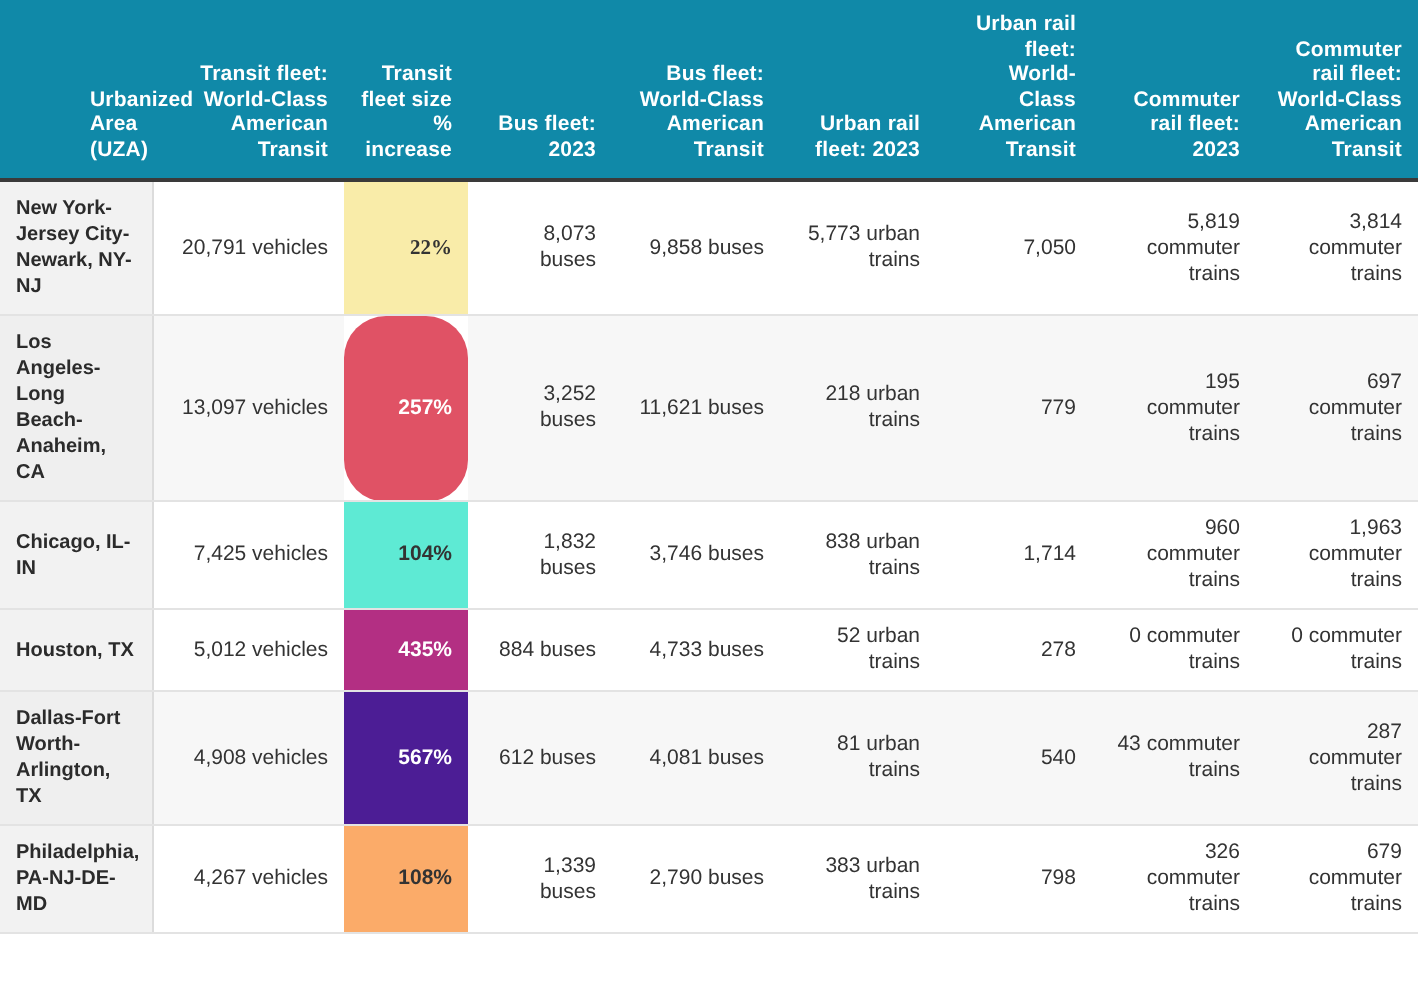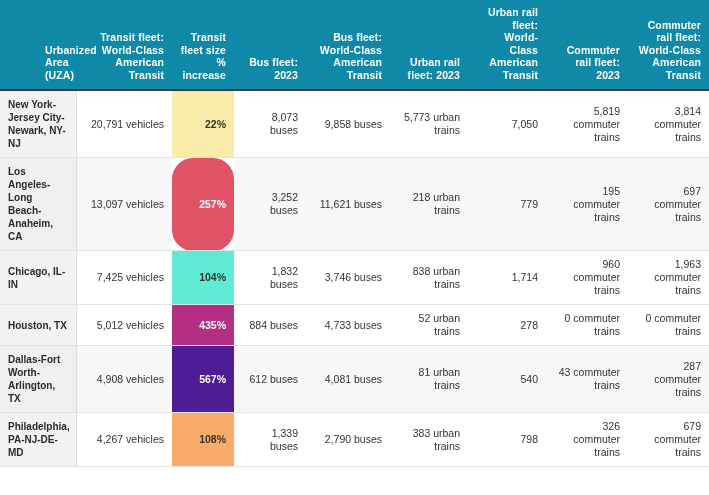--- a/index.html
+++ b/index.html
@@ -101,21 +101,21 @@
       <th>Urban rail fleet: 2023</th>
       <th>Urban rail fleet: World-Class American Transit</th>
       <th>Commuter rail fleet: 2023</th>
       <th>Commuter rail fleet: World-Class American Transit</th>
     </tr>
   </thead>
   <tbody id="table-body">
       <tr>
         <td class="cell-uza">New York-Jersey City-Newark, NY-NJ</td>
         <td>20,791 vehicles</td>
-        <td class="cell-pct" style="background: rgb(249, 236, 169); color: rgb(51, 51, 51);">22%</td>
+        <td class="cell-pct" style="background: rgb(249, 236, 169); color: rgb(51, 51, 51); font-family: Liberation Serif, serif;">22%</td>
         <td>8,073 buses</td>
         <td>9,858 buses</td>
         <td>5,773 urban trains</td>
         <td>7,050</td>
         <td>5,819 commuter trains</td>
         <td>3,814 commuter trains</td>
       </tr>
       <tr class="alt">
         <td class="cell-uza">Los Angeles-Long Beach-Anaheim, CA</td>
         <td>13,097 vehicles</td>

